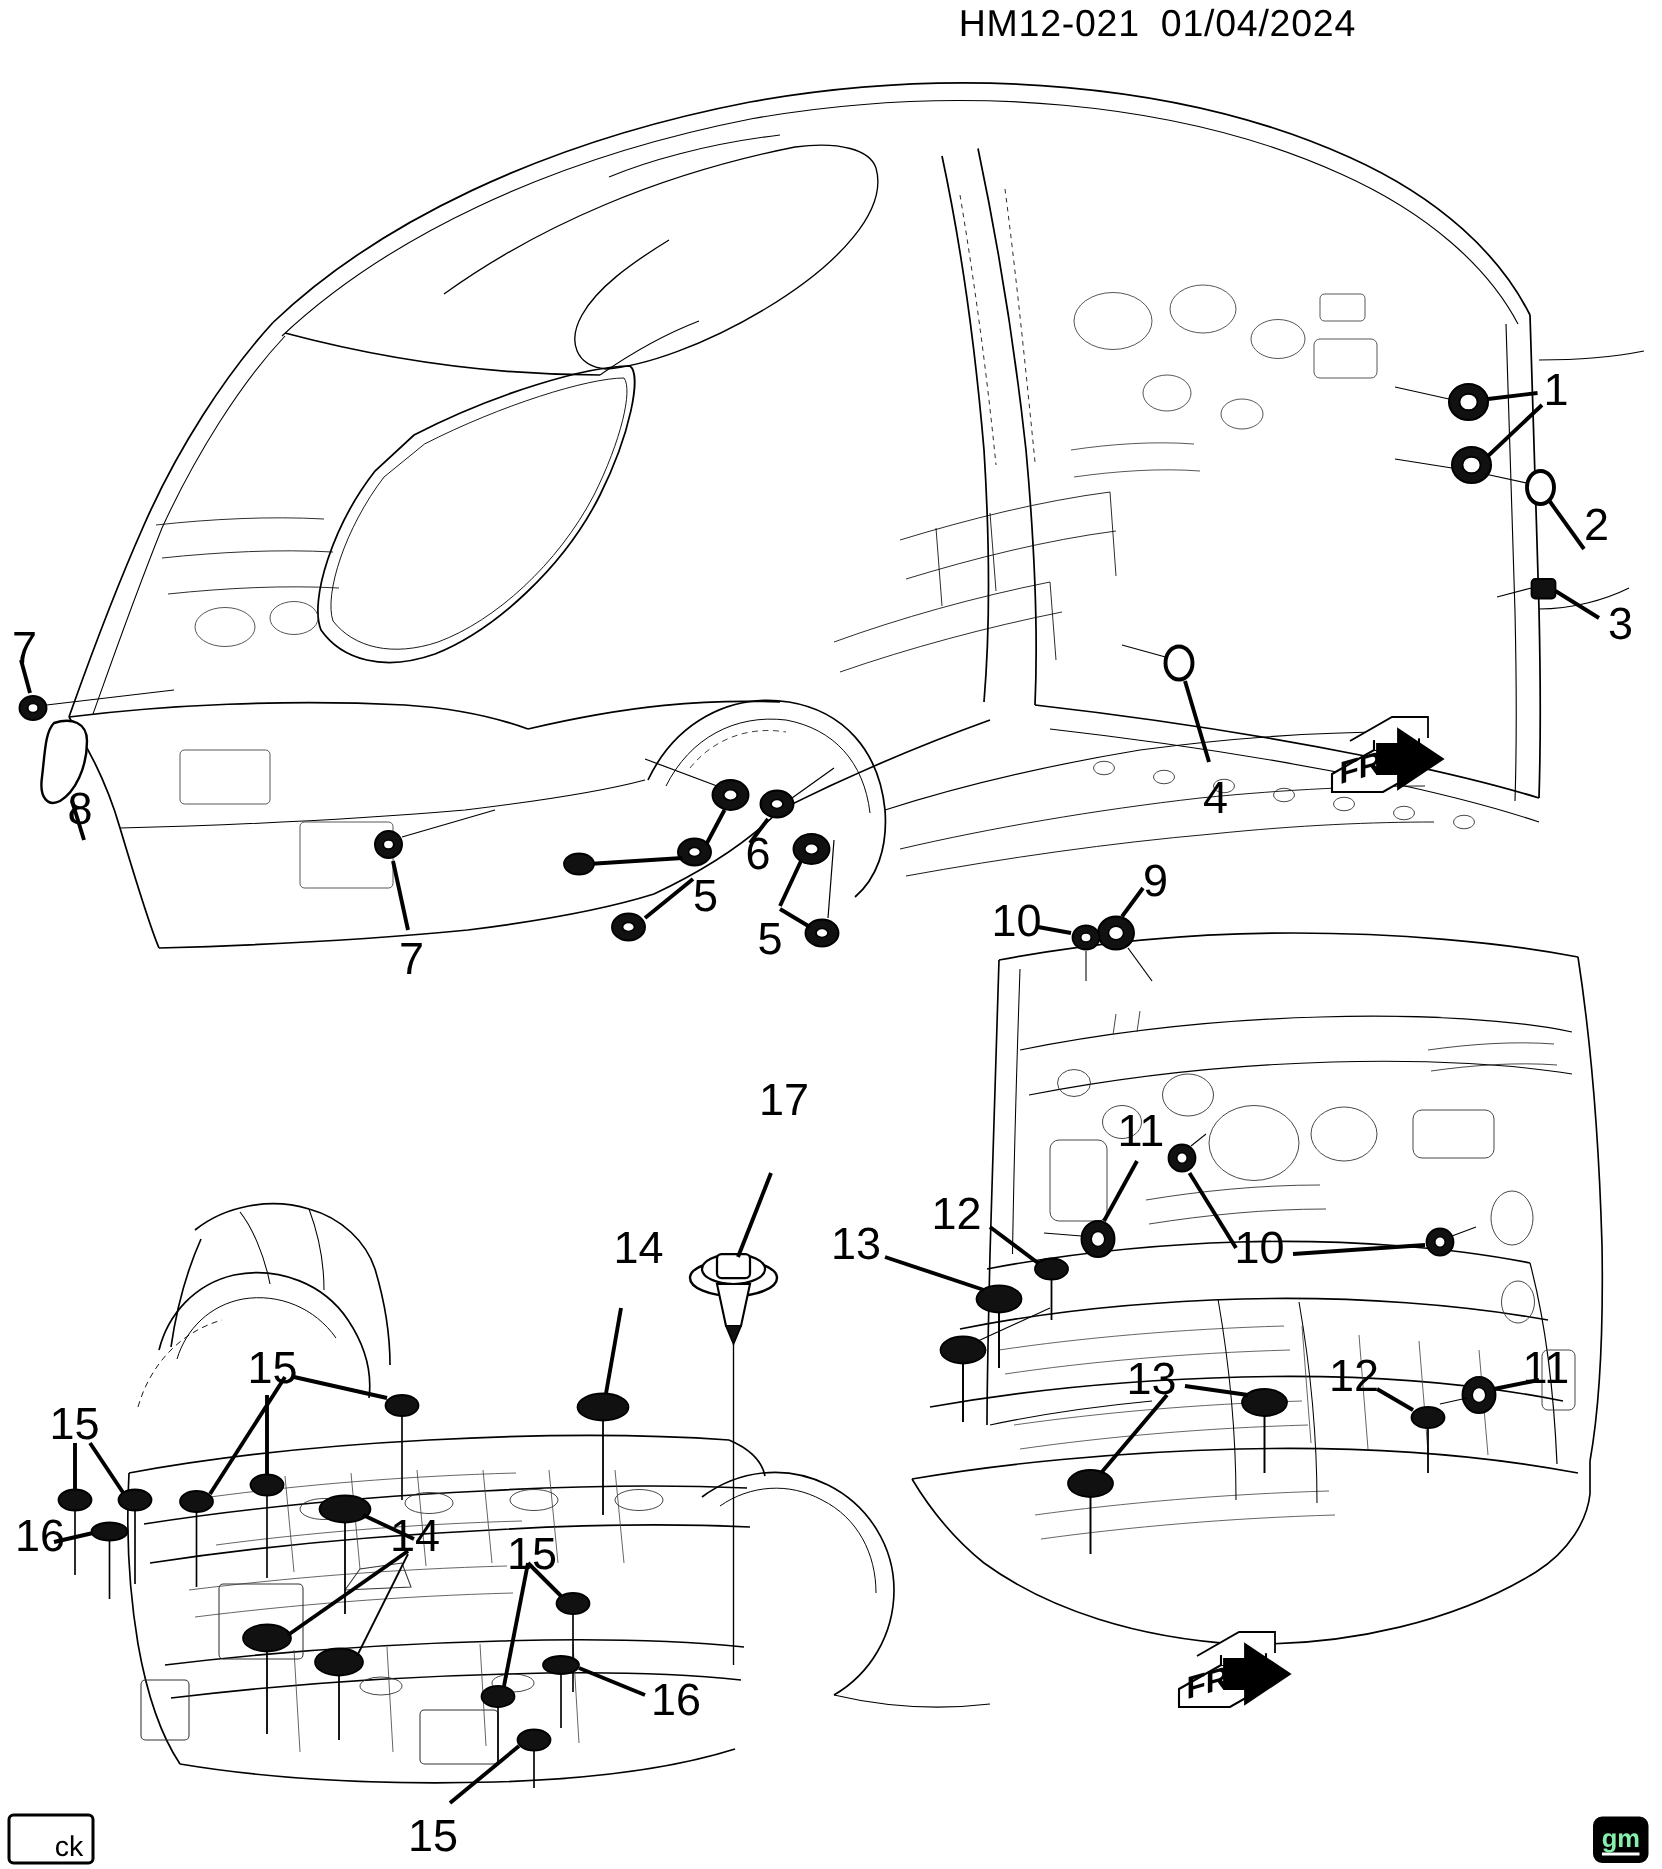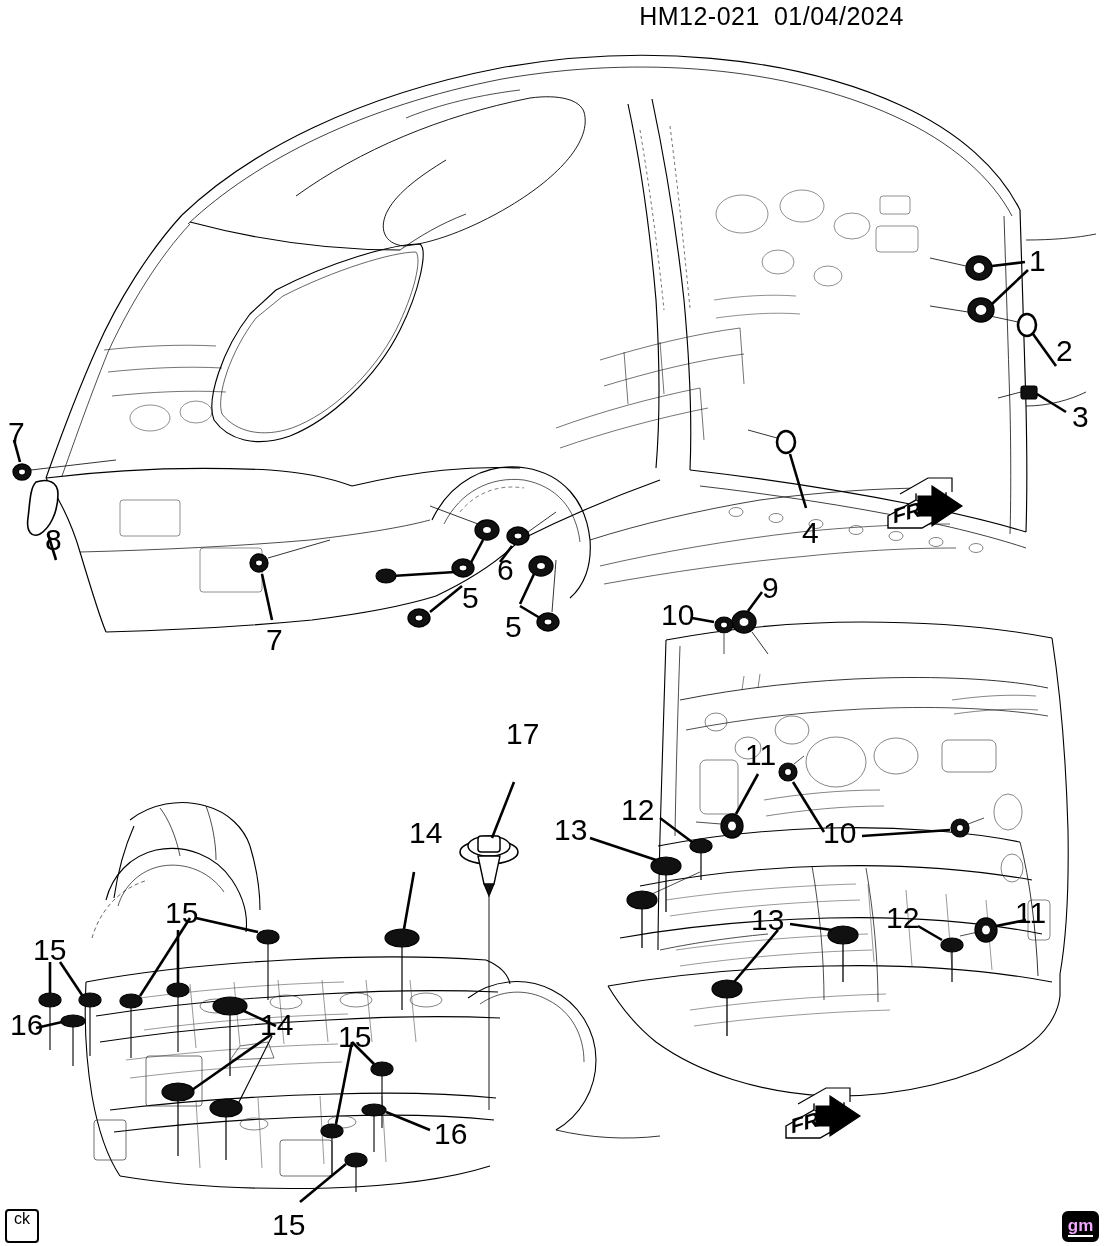--- a/index.html
+++ b/index.html
@@ -15,31 +15,31 @@
     position:absolute;right:8px;top:2px;
     font-size:25px;letter-spacing:0.5px;white-space:nowrap;
     font-family:"Liberation Sans", sans-serif;
   }
   #header .sp{display:inline-block;width:14px;}
 
   
   #ck-box{
     position:absolute;left:5px;top:1209px;
     width:30px;height:30px;border:2.5px solid #000;border-radius:4px;
-    display:flex;align-items:flex-start;justify-content:center;
-    font-size:16px;line-height:1;
+    display:flex;align-items:flex-end;justify-content:center;
+    font-size:19px;line-height:1;padding-left:24px;
   }
   #gm-logo{
     position:absolute;left:1062px;top:1211px;
     width:33px;height:27px;border:2.5px solid #000;border-radius:6px;
     display:flex;align-items:center;justify-content:center;
     background:#000;
   }
   #gm-logo span{
-    color:#f0abfc;font-size:17px;font-weight:bold;line-height:1;
+    color:#86efac;font-size:17px;font-weight:bold;line-height:1;
     border-bottom:2px solid #fff;padding-bottom:1px;
     font-family:"Liberation Sans", sans-serif;
   }
 
   
   .callout{
     position:absolute;font-size:30px;line-height:1;
     font-family:"Liberation Sans", sans-serif;
     white-space:nowrap;
   }

